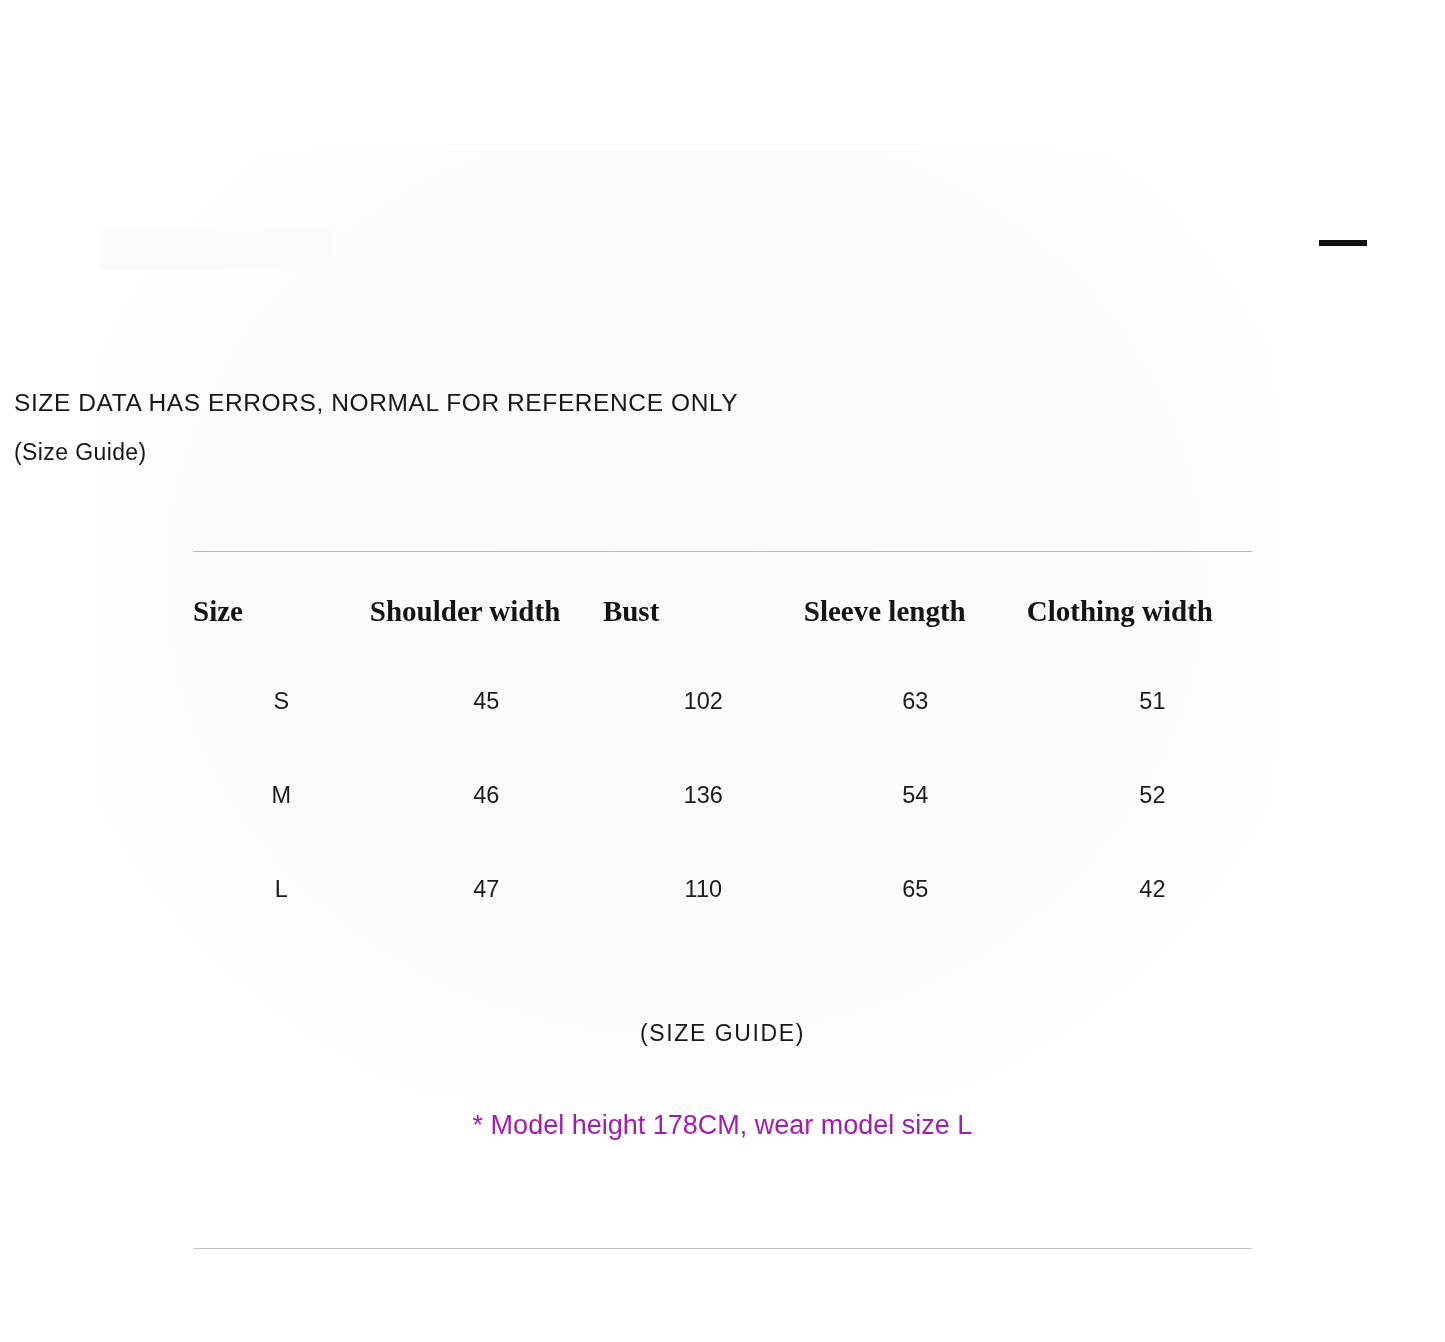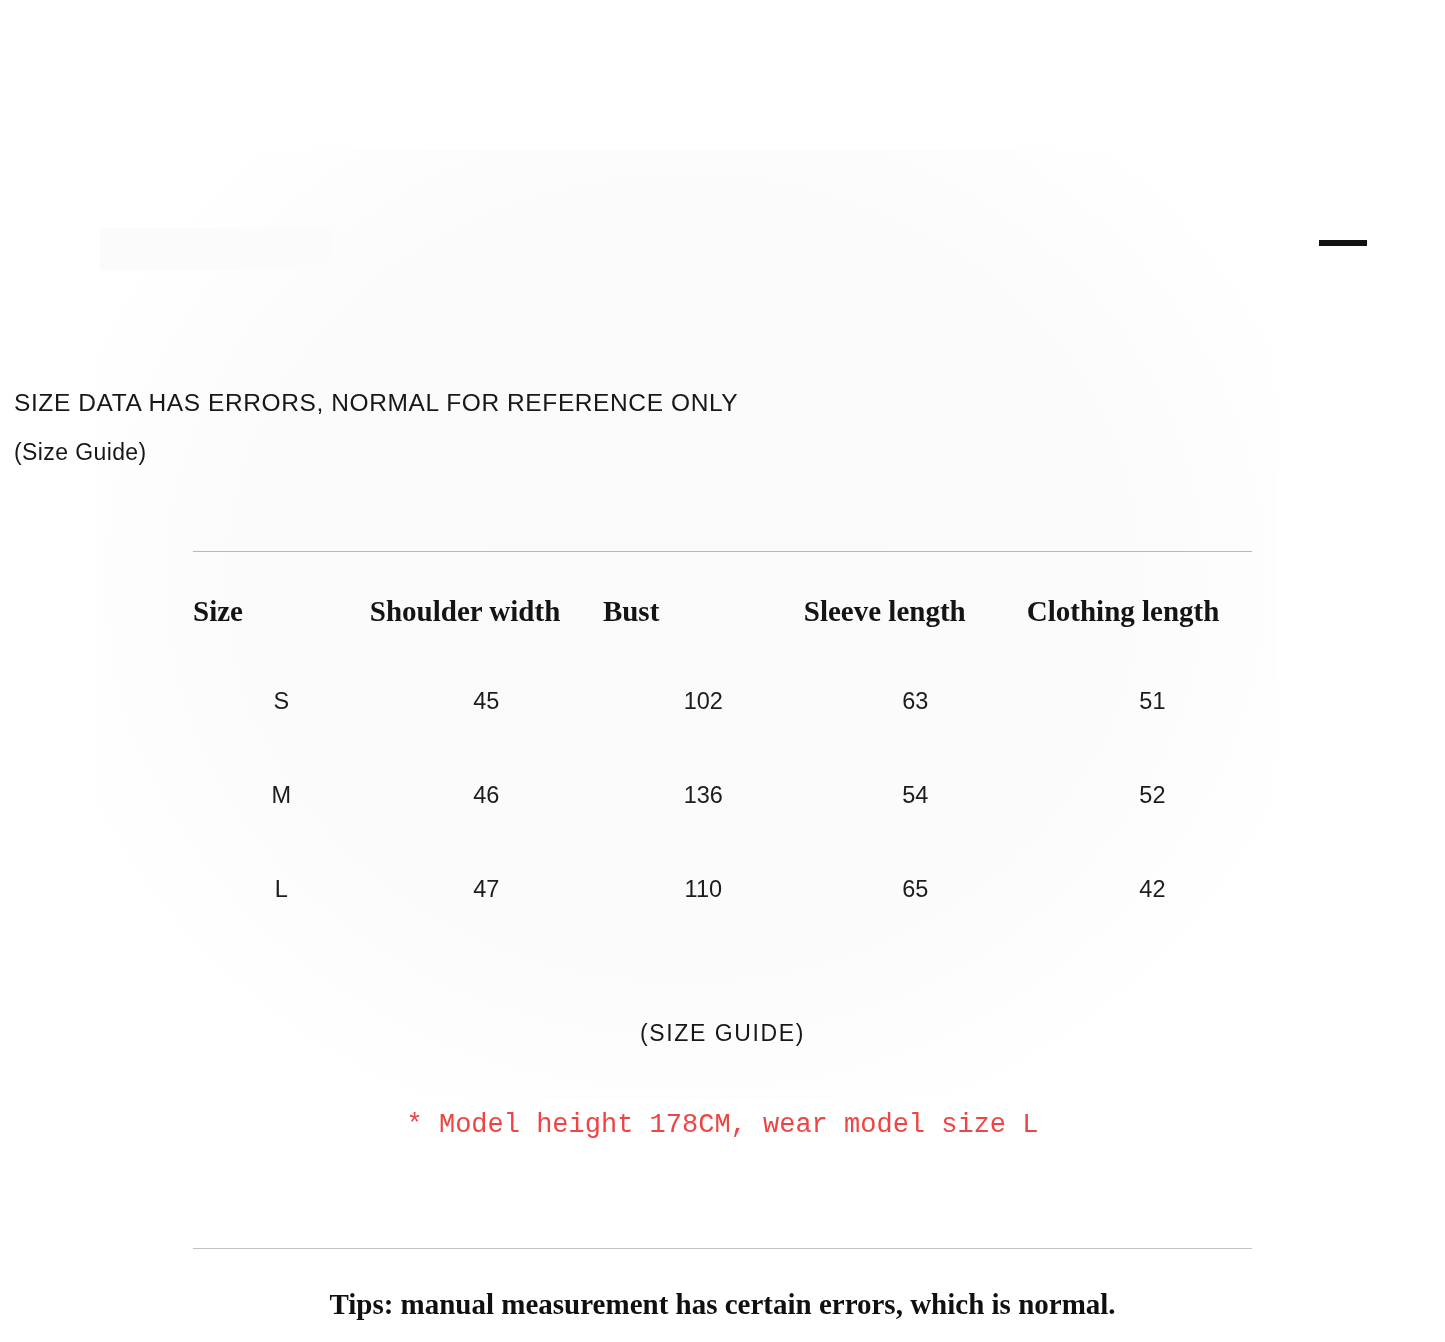--- a/index.html
+++ b/index.html
@@ -125,23 +125,23 @@
     letter-spacing: 1.6px;
     color: #171717;
   }
 
   .model-note {
     position: absolute;
     left: 0;
     top: 1110px;
     width: 1445px;
     text-align: center;
-    font-family: Liberation Mono, monospace;
+    font-family: Liberation Sans, sans-serif;
     font-size: 27px;
-    color: #ef4444;
+    color: #a21caf;
   }
 
   .tips-note {
     position: absolute;
     left: 0;
     top: 1288px;
     width: 1445px;
     text-align: center;
     font-family: "Liberation Serif", serif;
     font-weight: bold;
@@ -173,21 +173,21 @@
       <col class="c-bust">
       <col class="c-sleeve">
       <col class="c-length">
     </colgroup>
     <thead>
       <tr>
         <th>Size</th>
         <th>Shoulder width</th>
         <th>Bust</th>
         <th>Sleeve length</th>
-        <th>Clothing length</th>
+        <th>Clothing width</th>
       </tr>
     </thead>
     <tbody>
       <tr>
         <td>S</td>
         <td>45</td>
         <td>102</td>
         <td>63</td>
         <td>51</td>
       </tr>
@@ -207,15 +207,14 @@
       </tr>
     </tbody>
   </table>
 
   <div class="guide-caption">(SIZE GUIDE)</div>
 
   <div class="model-note">* Model height 178CM, wear model size L</div>
 
   <div class="rule rule-bottom"></div>
 
-  <div class="tips-note">Tips: manual measurement has certain errors, which is normal.</div>
 
 </div>
 
 </body></html>

